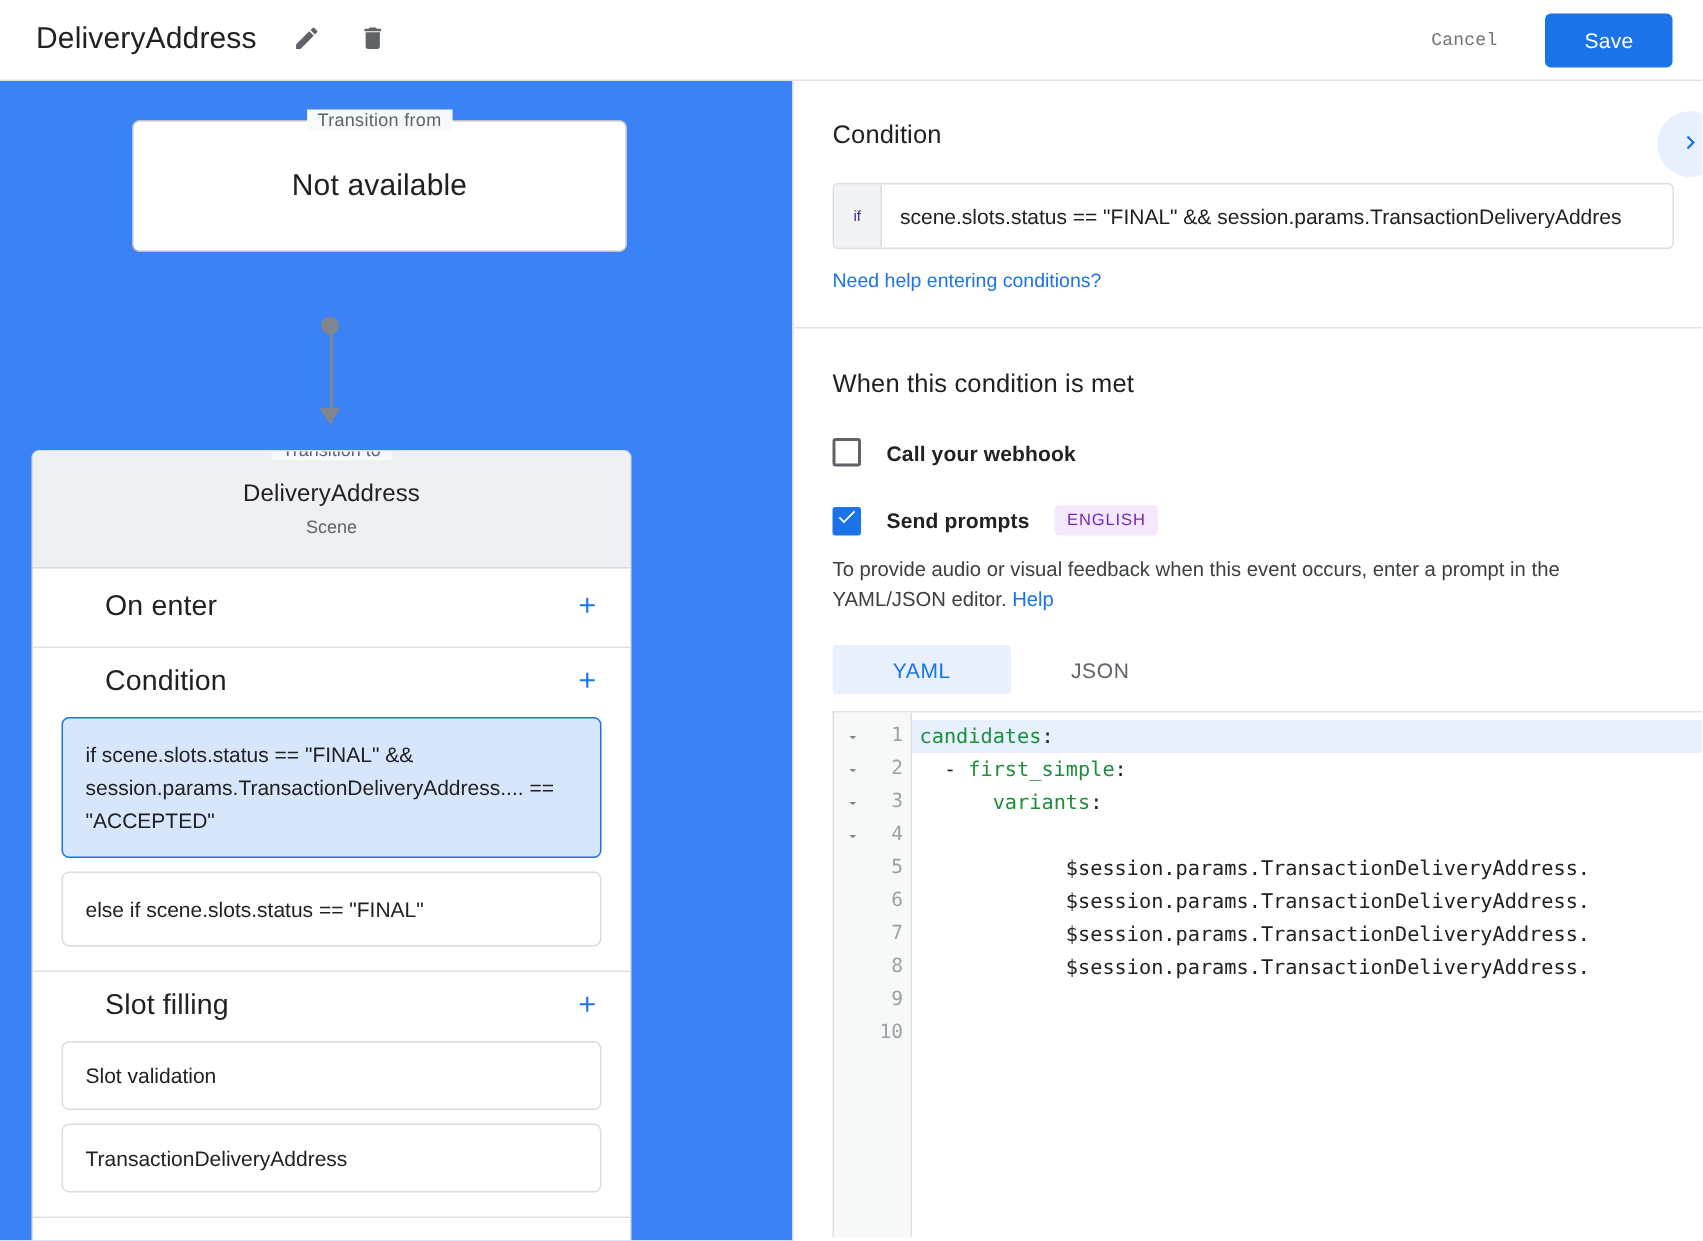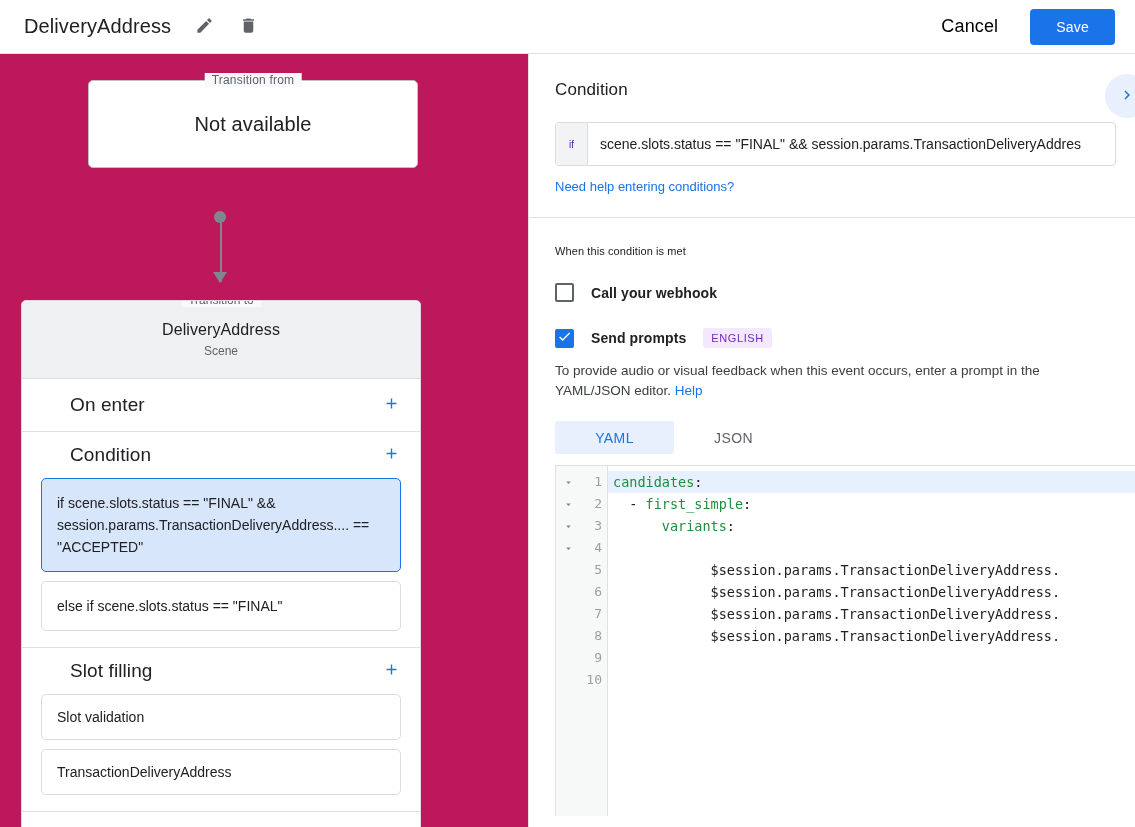--- a/index.html
+++ b/index.html
@@ -51,30 +51,30 @@
     border-radius: 50%;
     cursor: pointer;
     border: none;
     background: transparent;
     padding: 0;
   }
   .topbar-edit { margin-left: 18px; }
   .topbar-delete { margin-left: 14px; }
   .topbar-spacer { flex: 1 1 auto; }
   .btn-text {
-    font-size: 18px;
+    font-size: 12px;
     font-weight: 500;
-    color: #000000;
+    color: #737373;
     background: transparent;
     border: none;
     padding: 9px 14px;
     border-radius: 4px;
     cursor: pointer;
     letter-spacing: 0.15px;
-    font-family: Liberation Sans, sans-serif;
+    font-family: Liberation Mono, monospace;
   }
   .btn-primary {
     font-size: 14px;
     font-weight: 500;
     color: #ffffff;
     background: #1a73e8;
     border: none;
     padding: 0 26px;
     height: 36px;
     border-radius: 4px;
@@ -89,21 +89,21 @@
     flex: 1 1 auto;
     display: flex;
     min-height: 0;
     position: relative;
   }
 
   
   .left-panel {
     width: 529px;
     min-width: 529px;
-    background: #be185d;
+    background: #3b82f6;
     overflow: hidden;
     position: relative;
     border-right: 1px solid #e0e0e0;
     box-sizing: border-box;
   }
 
   .fieldset-box {
     position: relative;
     margin: 26px 110px 0 88px;
     border: 1px solid #bdc1c6;
@@ -345,21 +345,21 @@
     font-size: 13px;
     color: #1a73e8;
     text-decoration: none;
     cursor: pointer;
   }
 
   .rp-when {
     padding: 27px 26px 0 26px;
   }
   .when-title {
-    font-size: 11px;
+    font-size: 17px;
     color: #202124;
     letter-spacing: 0.1px;
   }
   .check-row {
     display: flex;
     align-items: center;
     margin-top: 26px;
     cursor: pointer;
   }
   .cbox {

